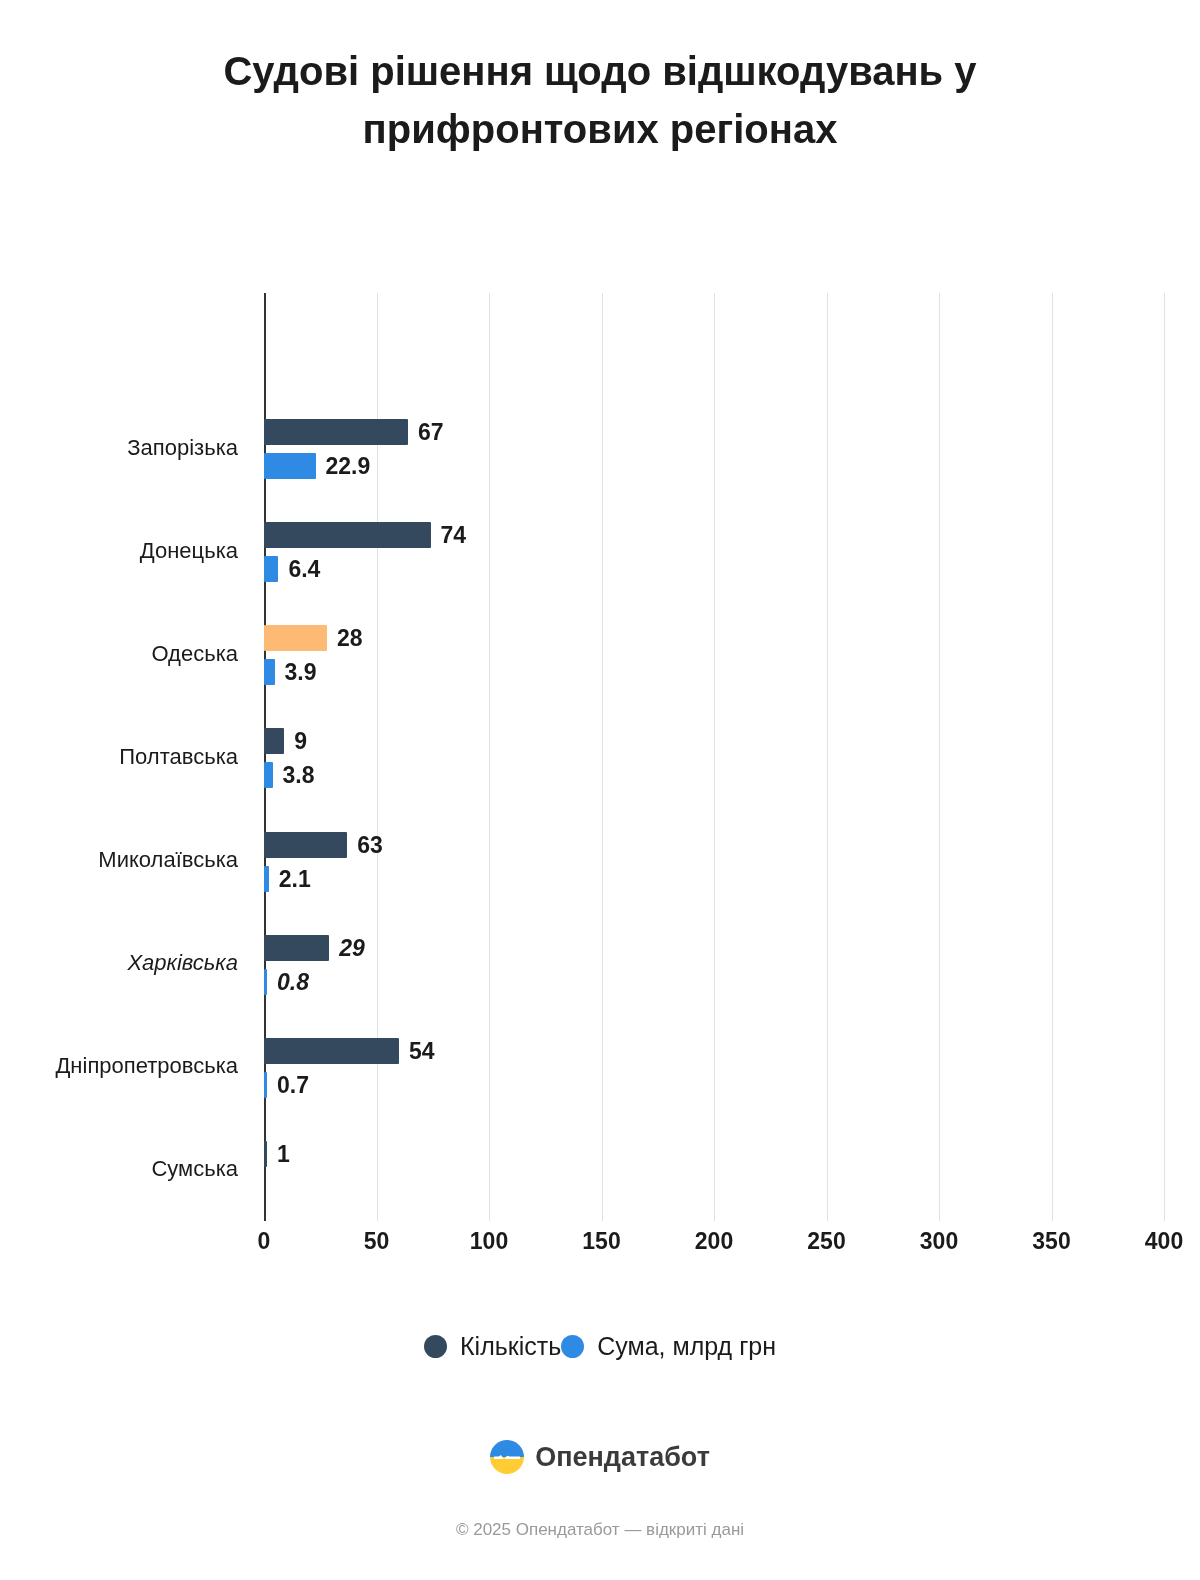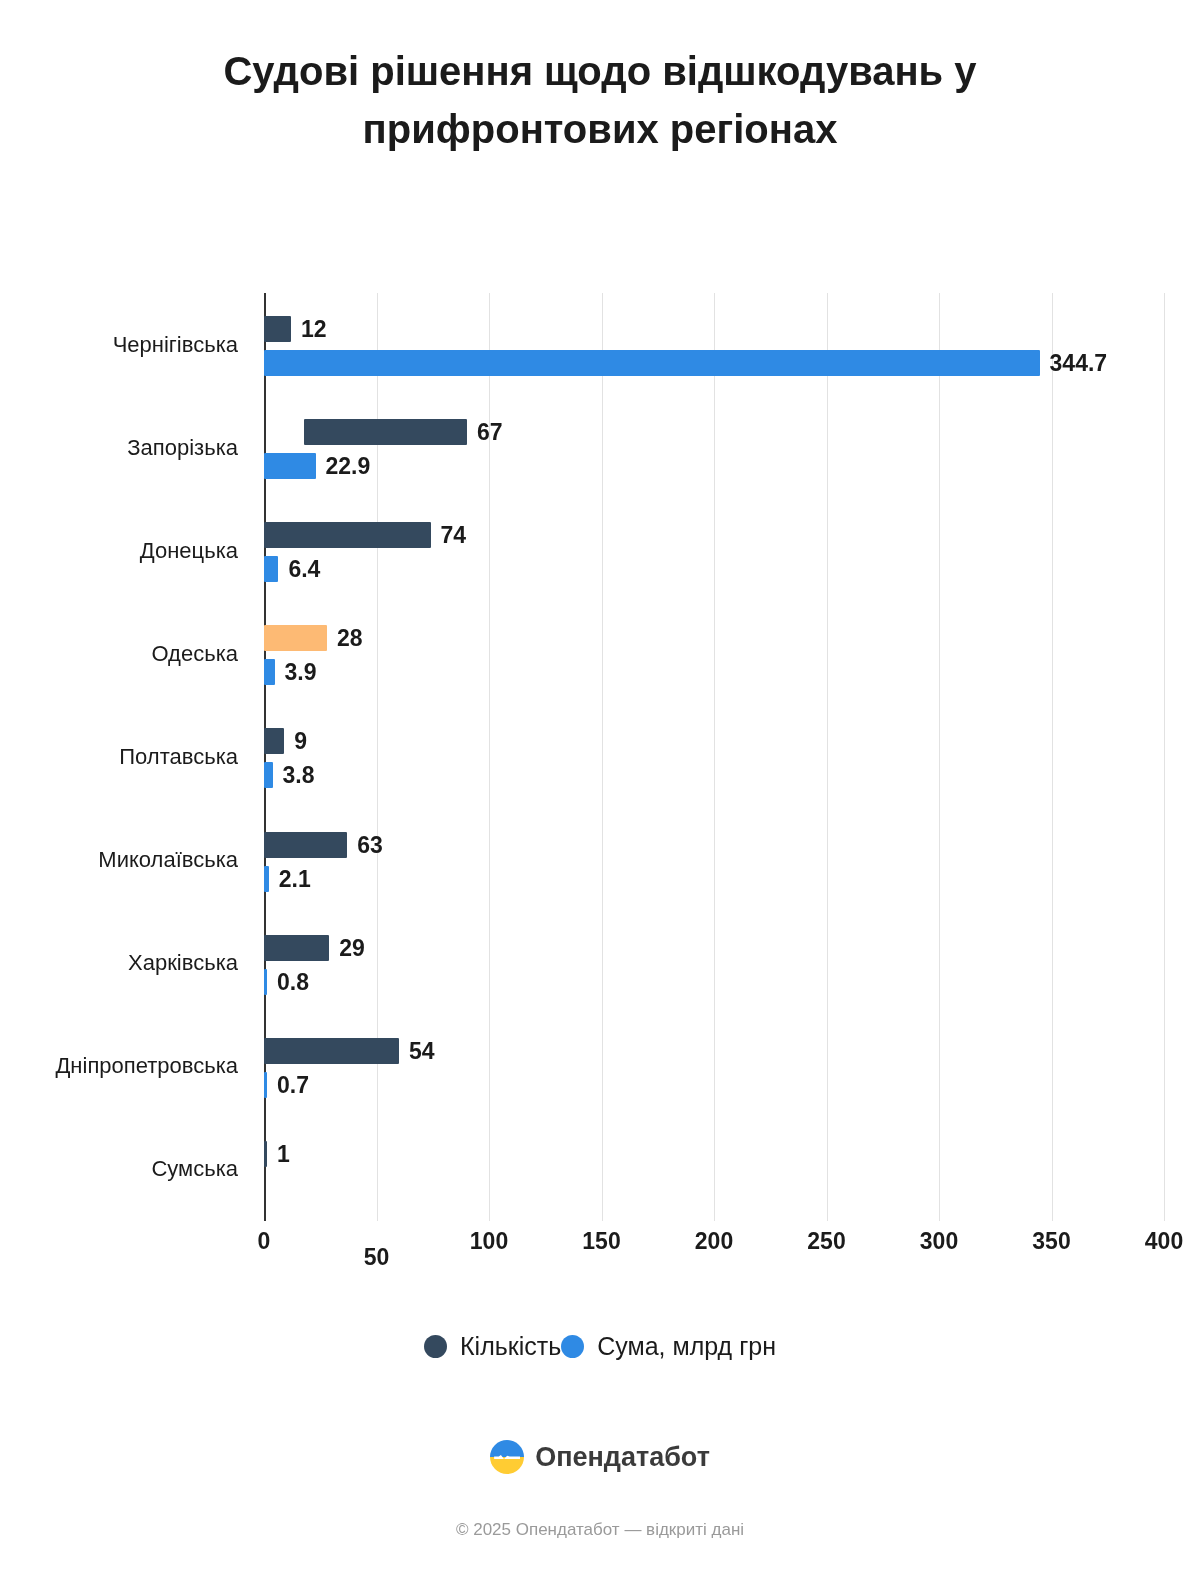--- a/index.html
+++ b/index.html
@@ -203,32 +203,23 @@
         <div class="gridline" style="left: 225px;"></div>
         <div class="gridline" style="left: 337.5px;"></div>
         <div class="gridline" style="left: 450px;"></div>
         <div class="gridline" style="left: 562.5px;"></div>
         <div class="gridline" style="left: 675px;"></div>
         <div class="gridline" style="left: 787.5px;"></div>
         <div class="gridline" style="left: 900px;"></div>
       </div>
     <div class="axis-line"></div>
     <div class="rows">
-        <div class="row" style="top: 0px; height: 103.111px;">
-          <div class="cat-label">Чернігівська</div>
-          <div class="bar count" style="background: rgb(52, 73, 94); width: 27px;">
-            <span class="bar-value">12</span>
-          </div>
-          <div class="bar sum" style="background: rgb(47, 138, 228); width: 775.575px;">
-            <span class="bar-value">344.7</span>
-          </div>
-        </div>
         <div class="row" style="top: 103.111px; height: 103.111px;">
           <div class="cat-label">Запорізька</div>
-          <div class="bar count" style="background: rgb(52, 73, 94); width: 163px; margin-left: 40px;">
+          <div class="bar count" style="background: rgb(52, 73, 94); width: 144px;">
             <span class="bar-value">67</span>
           </div>
           <div class="bar sum" style="background: rgb(47, 138, 228); width: 51.525px;">
             <span class="bar-value">22.9</span>
           </div>
         </div>
         <div class="row" style="top: 206.222px; height: 103.111px;">
           <div class="cat-label">Донецька</div>
           <div class="bar count" style="background: rgb(52, 73, 94); width: 166.5px;">
             <span class="bar-value">74</span>
@@ -257,21 +248,21 @@
         </div>
         <div class="row" style="top: 515.556px; height: 103.111px;">
           <div class="cat-label">Миколаївська</div>
           <div class="bar count" style="background: rgb(52, 73, 94); width: 83.25px;">
             <span class="bar-value">63</span>
           </div>
           <div class="bar sum" style="background: rgb(47, 138, 228); width: 4.725px;">
             <span class="bar-value">2.1</span>
           </div>
         </div>
-        <div class="row" style="top: 618.667px; height: 103.111px;">
+        <div class="row" style="top: 618.667px; height: 103.111px; font-style: italic;">
           <div class="cat-label">Харківська</div>
           <div class="bar count" style="background: rgb(52, 73, 94); width: 65.25px;">
             <span class="bar-value">29</span>
           </div>
           <div class="bar sum" style="background: rgb(47, 138, 228); width: 3px;">
             <span class="bar-value">0.8</span>
           </div>
         </div>
         <div class="row" style="top: 721.778px; height: 103.111px;">
           <div class="cat-label">Дніпропетровська</div>
@@ -289,21 +280,21 @@
           </div>
           <div class="bar sum" style="background: rgb(47, 138, 228); width: 0px;">
             <span class="bar-value"></span>
           </div>
         </div>
       </div>
   </div>
 
   <div class="xaxis">
       <div class="xtick" style="left: 0px;">0</div>
-      <div class="xtick" style="left: 112.5px; margin-top: 16px;">50</div>
+      <div class="xtick" style="left: 112.5px;">50</div>
       <div class="xtick" style="left: 225px;">100</div>
       <div class="xtick" style="left: 337.5px;">150</div>
       <div class="xtick" style="left: 450px;">200</div>
       <div class="xtick" style="left: 562.5px;">250</div>
       <div class="xtick" style="left: 675px;">300</div>
       <div class="xtick" style="left: 787.5px;">350</div>
       <div class="xtick" style="left: 900px;">400</div>
     </div>
 
   <div class="legend">

